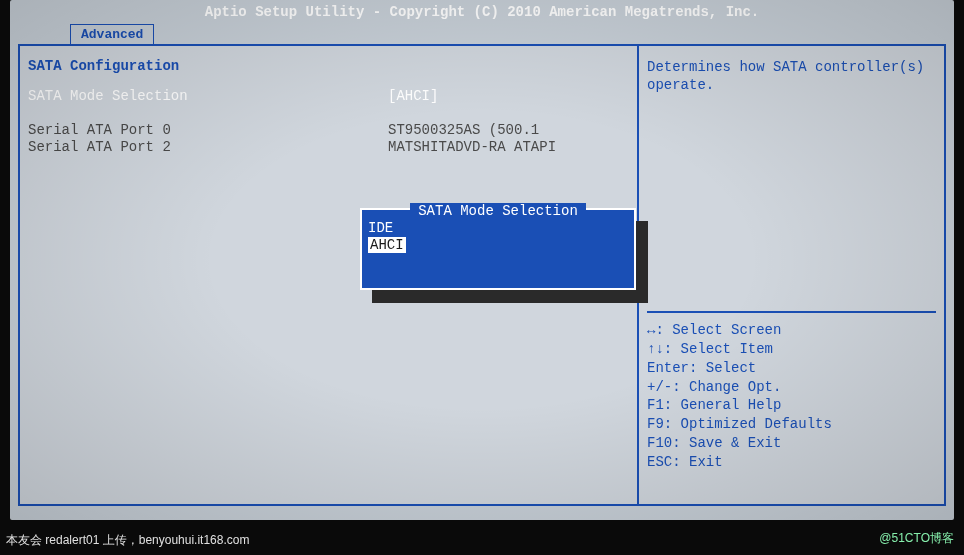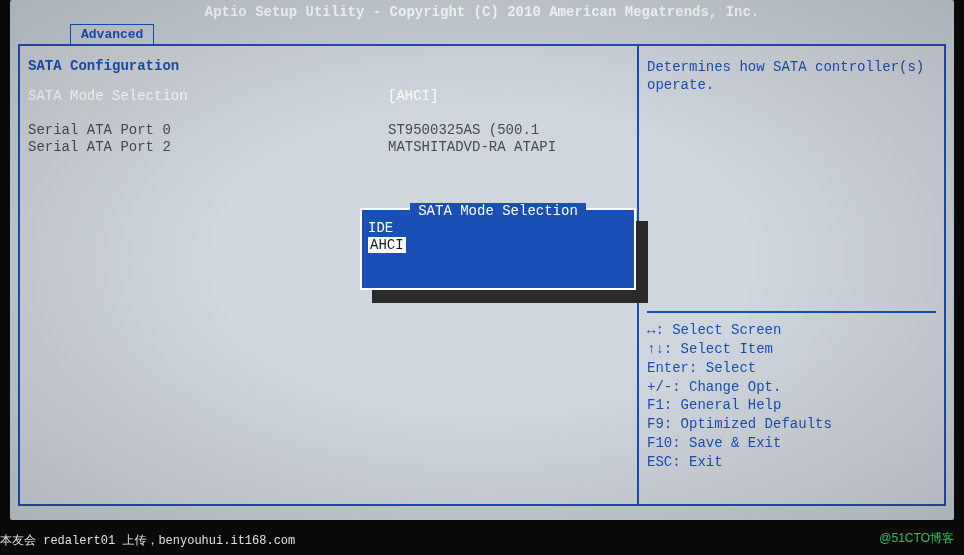--- a/index.html
+++ b/index.html
@@ -158,31 +158,31 @@
       display: inline-block;
     }
     .popup-option.selected span {
       background: #ffffff;
       color: #1a1a1a;
       padding: 0 2px;
     }
     .footer-text {
       position: absolute;
       bottom: 6px;
-      left: 0;
+      left: 6px;
       color: #e0e0e0;
       font-size: 12px;
-      font-family: Liberation Mono, monospace;
+      font-family: Liberation Sans, sans-serif;
       margin-top: 42px;
     }
     .watermark {
       position: absolute;
       bottom: 8px;
       right: 10px;
-      color: #22c55e;
+      color: #86efac;
       font-size: 12px;
       font-family: sans-serif;
     }
     .scanline-tint {
       position: absolute;
       top: 0; left: 0; right: 0; bottom: 0;
       pointer-events: none;
       background: radial-gradient(ellipse at center, rgba(255,255,255,0) 40%, rgba(0,0,0,0.15) 100%);
     }
   </style>

